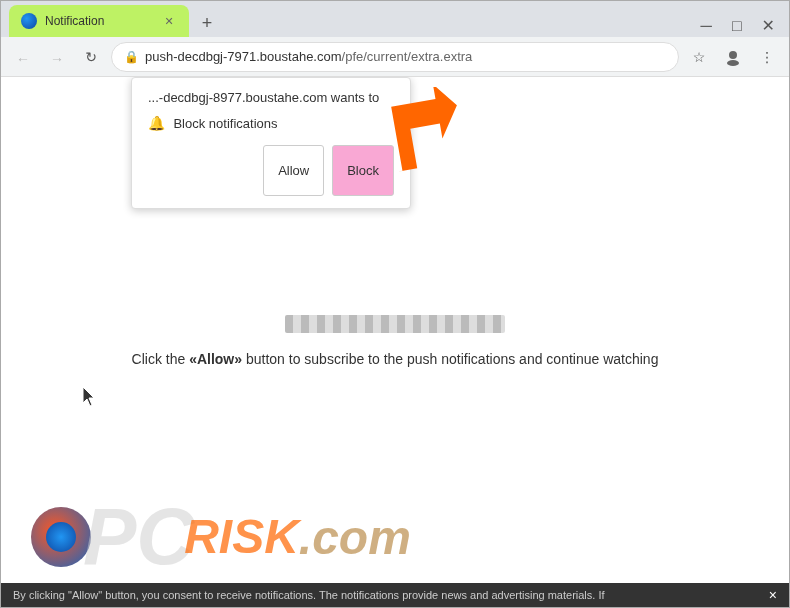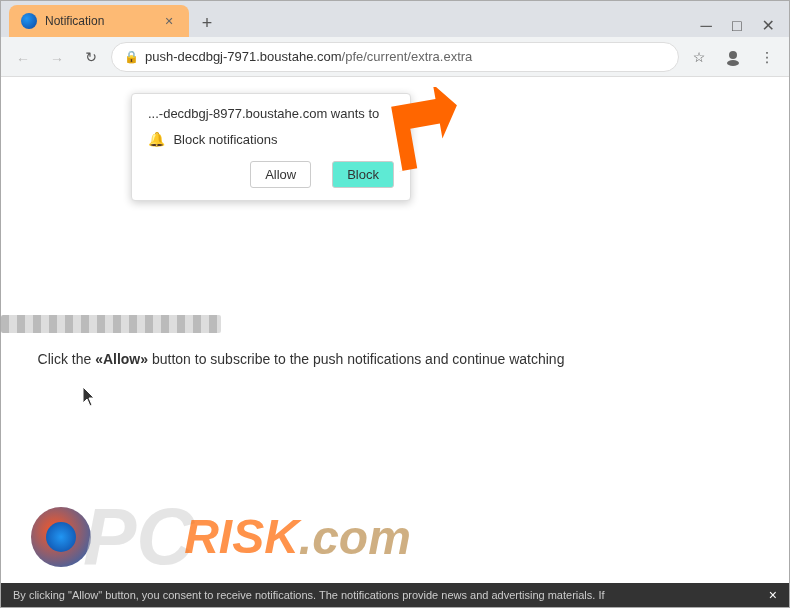--- a/index.html
+++ b/index.html
@@ -17,21 +17,21 @@
     .browser-window {
       width: 790px;
       height: 608px;
       background: #f1f3f4;
       border: 1px solid #aaa;
       display: flex;
       flex-direction: column;
     }
 
     .tab-active {
-      background: #fdba74;
+      background: #bef264;
       border-radius: 8px 8px 0 0;
       padding: 6px 12px;
       display: flex;
       align-items: center;
       gap: 8px;
       height: 32px;
       min-width: 180px;
       max-width: 240px;
     }
 
@@ -161,21 +161,21 @@
     .content-area {
       flex: 1;
       background: #fff;
       position: relative;
       overflow: hidden;
     }
 
     
     .notification-popup {
       position: absolute;
-      top: 16px;
+      top: 0;
       left: 130px;
       background: #fff;
       border: 1px solid #ddd;
       border-radius: 4px;
       box-shadow: 0 2px 8px rgba(0,0,0,0.2);
       padding: 12px 16px;
       width: 280px;
       z-index: 100;
     }
 
@@ -198,37 +198,37 @@
     }
 
     .show-notif-text {
       font-size: 13px;
       color: #333;
     }
 
     .popup-buttons {
       display: flex;
       justify-content: flex-end;
-      gap: 21px;
+      gap: 8px;
     }
 
     .btn-allow {
       padding: 5px 14px;
       font-size: 13px;
       background: #fff;
       border: 1px solid #ccc;
       border-radius: 3px;
       cursor: pointer;
       color: #333;
     }
 
     .btn-block {
-      padding: 5px 14px;
+      padding: 17px 14px;
       font-size: 13px;
-      background: #5eead4;
+      background: #f9a8d4;
       border: 1px solid #ccc;
       border-radius: 3px;
       cursor: pointer;
       color: #333;
     }
 
     
     .orange-arrow {
       position: absolute;
       top: 10px;
@@ -238,20 +238,21 @@
 
     
     .page-content {
       position: absolute;
       top: 0;
       left: 0;
       right: 0;
       bottom: 0;
       display: flex;
       flex-direction: column;
+      align-items: center;
       justify-content: center;
       gap: 16px;
     }
 
     .loading-bar {
       width: 220px;
       height: 18px;
       background: repeating-linear-gradient(
         90deg,
         #bbb 0px,

